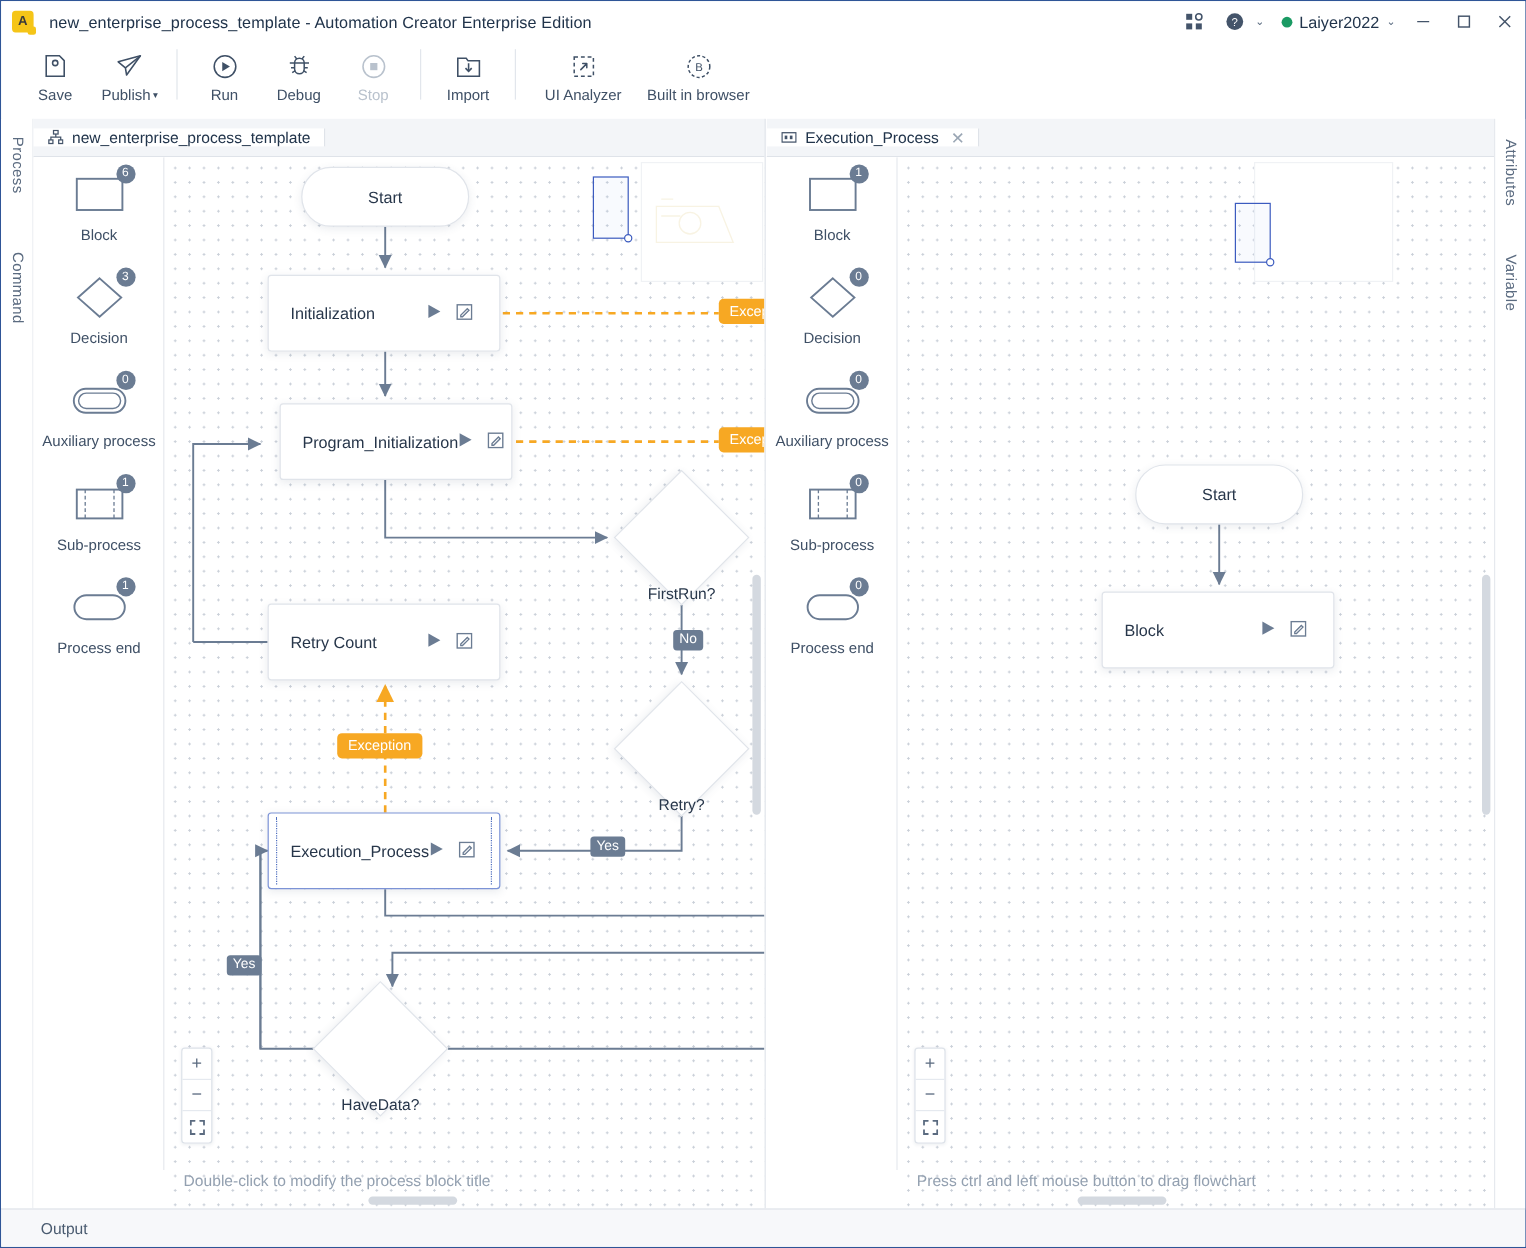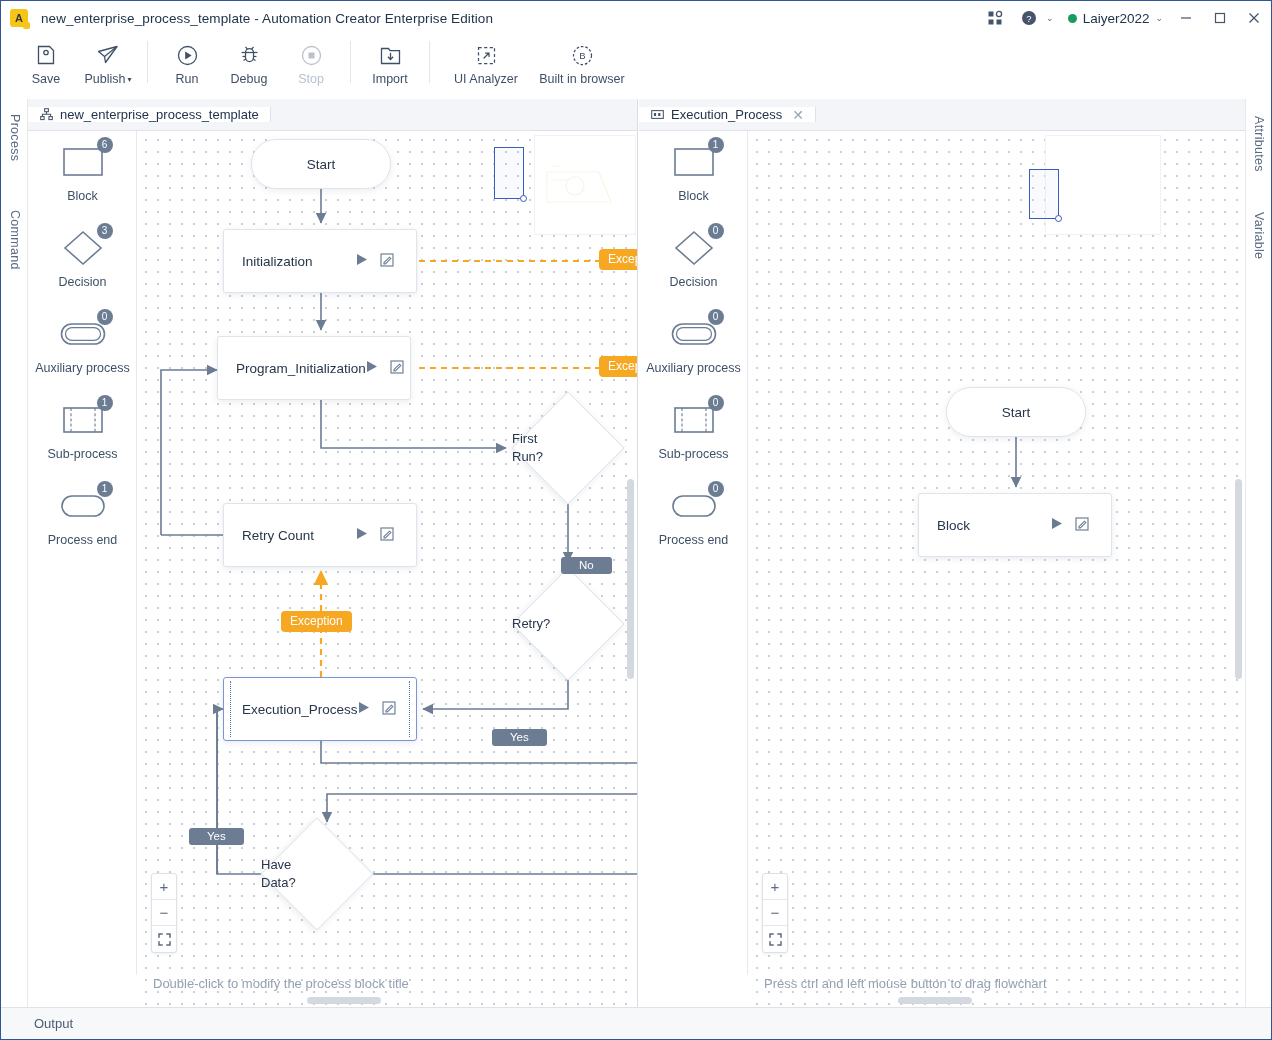--- a/index.html
+++ b/index.html
@@ -195,28 +195,28 @@
   .n-dia {
     width: 112px; height: 112px; position: absolute;
   }
   .n-dia .dia-box {
     position: absolute; left: 50%; top: 50%; width: 80px; height: 80px;
     transform: translate(-50%,-50%) rotate(45deg);
     background: #fff; border: 1px solid #e0e4ea;
     box-shadow: 0 2px 7px rgba(60,80,110,.11);
   }
   .n-dia .dia-text {
-    position: absolute; inset: 0; display: flex; flex-direction: column;
-    align-items: flex-start; justify-content: center;
+    position: absolute; inset: 0; display: flex; 
+    align-items: flex-end; justify-content: center;
     font-size: 13px; color: #27364a; line-height: 1.35; text-align: center;
   }
 
   .edge-label {
     position: absolute; background: #6b7c93; color: #fff;
-    font-size: 11.5px; padding: 2px 18px; border-radius: 3px; line-height: 1.1; margin-top: 32px;
+    font-size: 11.5px; padding: 2px 5px; border-radius: 3px; line-height: 1.1;
   }
   .exc-label {
     position: absolute; background: #f7a823; color: #fff;
     font-size: 12px; padding: 4px 9px; border-radius: 4px; line-height: 1.1;
     white-space: nowrap;
   }
 
   svg.edges { position: absolute; left: 0; top: 0; overflow: visible; }
 
   
@@ -550,21 +550,21 @@
               <span><svg width="12" height="13" viewBox="0 0 12 13">
                     <path d="M1 1 L11 6.5 L1 12 Z" fill="#6b7c93"></path>
                   </svg></span>
               <span><svg width="14" height="14" viewBox="0 0 14 14" fill="none" stroke="#6b7c93" stroke-width="1.15">
                     <rect x="1" y="1" width="12" height="12"></rect>
                     <path d="M4 9.6 L9.4 4.2 L10.8 5.6 L5.4 11 H4 z" fill="none"></path>
                   </svg></span>
             </span>
           </div>
 
-          <div class="node n-rect" style="left:80px; top:205px; width:194px; height:64px;">
+          <div class="node n-rect" style="left:96px; top:205px; width:194px; height:64px;">
             <span class="nr-label">Program_Initialization</span>
             <span class="nr-actions">
               <span><svg width="12" height="13" viewBox="0 0 12 13">
                     <path d="M1 1 L11 6.5 L1 12 Z" fill="#6b7c93"></path>
                   </svg></span>
               <span><svg width="14" height="14" viewBox="0 0 14 14" fill="none" stroke="#6b7c93" stroke-width="1.15">
                     <rect x="1" y="1" width="12" height="12"></rect>
                     <path d="M4 9.6 L9.4 4.2 L10.8 5.6 L5.4 11 H4 z"></path>
                   </svg></span>
             </span>

